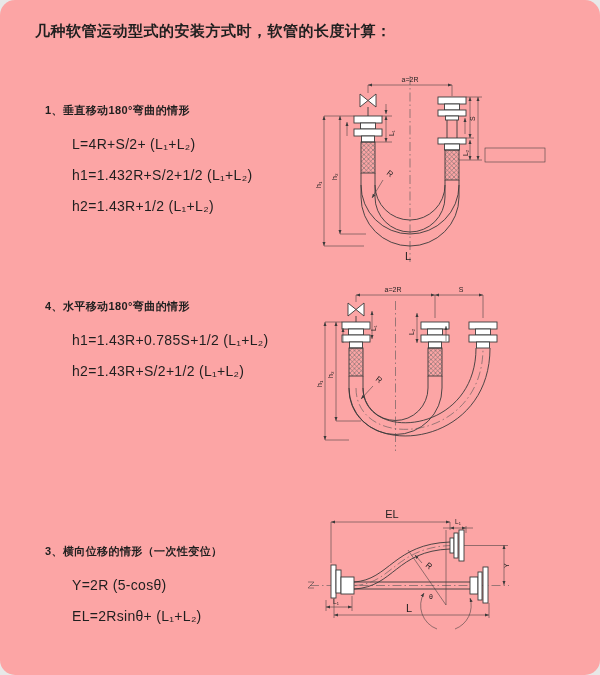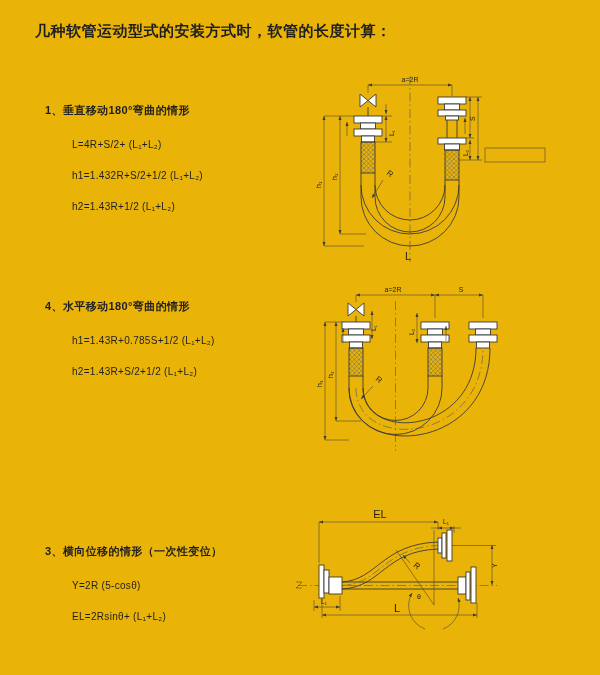--- a/index.html
+++ b/index.html
@@ -1,28 +1,28 @@
 <!DOCTYPE html>
 <html><head>
 <meta charset="utf-8">
 <style>
   html,body{margin:0;padding:0;background:#e8e8e8;}
   .page{
-    position:relative;width:600px;height:675px;background:#eab308;
+    position:relative;width:600px;height:675px;background:#fca5a5;
     font-family:"Liberation Sans","DejaVu Sans",sans-serif;color:#1f1f1f;
-    overflow:hidden;margin:0 auto;
+    overflow:hidden;margin:0 auto;border-radius:15px;
   }
   .title{position:absolute;left:35px;top:22px;font-size:15px;font-weight:bold;letter-spacing:0.5px;}
   .section{position:absolute;left:45px;width:275px;}
   .sec-heading{font-size:11px;font-weight:bold;letter-spacing:0.4px;white-space:nowrap;}
   .formulas{margin-top:11px;margin-left:27px;}
-  .formula{font-size:10px;line-height:31px;letter-spacing:0.3px;white-space:nowrap;font-weight:500;}
+  .formula{font-size:14px;line-height:31px;letter-spacing:0.3px;white-space:nowrap;font-weight:500;}
   #sec1{top:103px;} #sec2{top:299px;} #sec3{top:544px;}
   .diagram{position:absolute;}
-  #d1{left:310px;top:60px;} #d2{left:305px;top:283px;} #d3{left:292px;top:500px;}
+  #d1{left:310px;top:60px;} #d2{left:305px;top:283px;} #d3{left:304px;top:500px;}
   svg{display:block;}
   svg text{fill:#1f1f1f;font-family:"Liberation Sans","DejaVu Sans",sans-serif;}
   .ln{stroke:#3a3a3a;stroke-width:0.9;fill:none;}
   .dim{stroke:#3a3a3a;stroke-width:0.55;fill:none;}
   .cl{stroke:#555;stroke-width:0.6;fill:none;stroke-dasharray:9 3 1.5 3;}
   .fl{fill:#ffffff;stroke:#3a3a3a;stroke-width:0.9;}
   .lbl{font-size:7px;} .lbl-xs{font-size:6.5px;} .lbl-lg{font-size:11px;} .lbl-r{font-size:8px;}
 </style>
 </head>
 <body>

